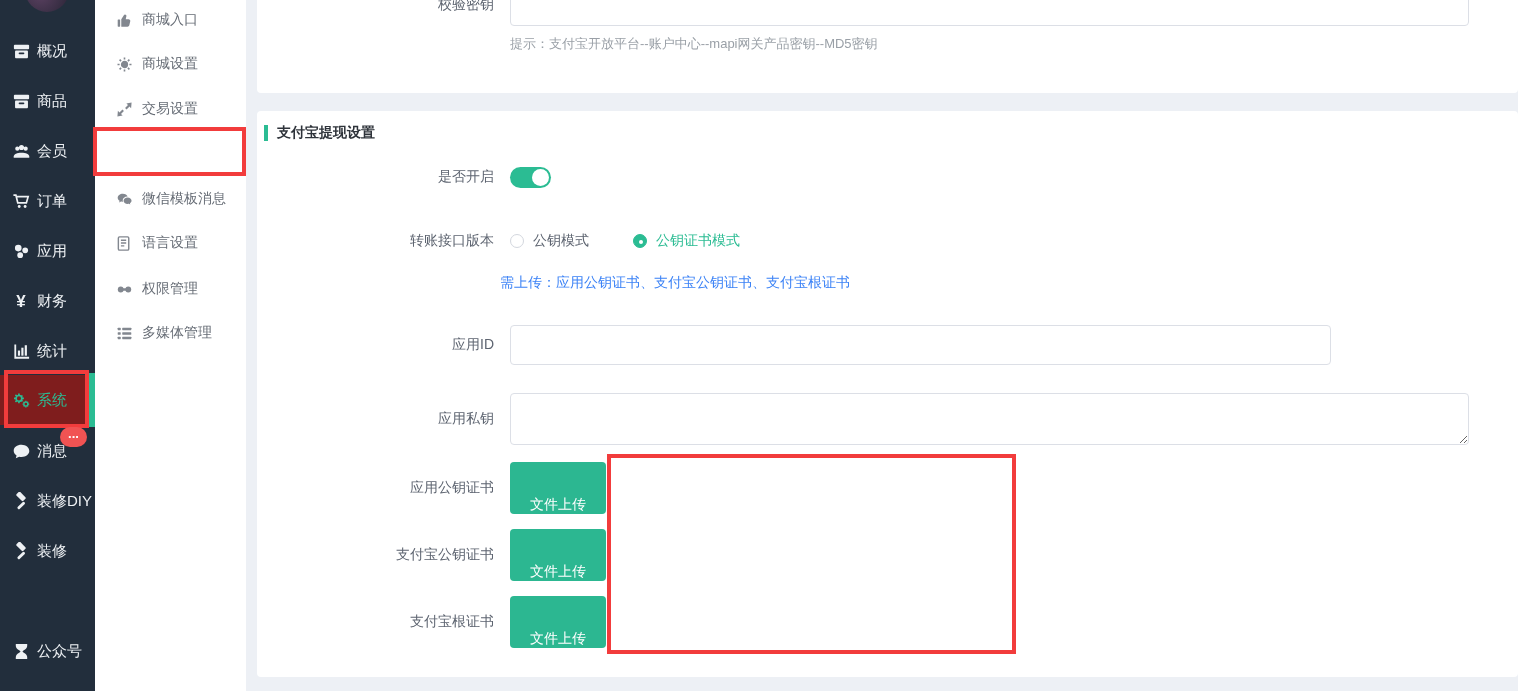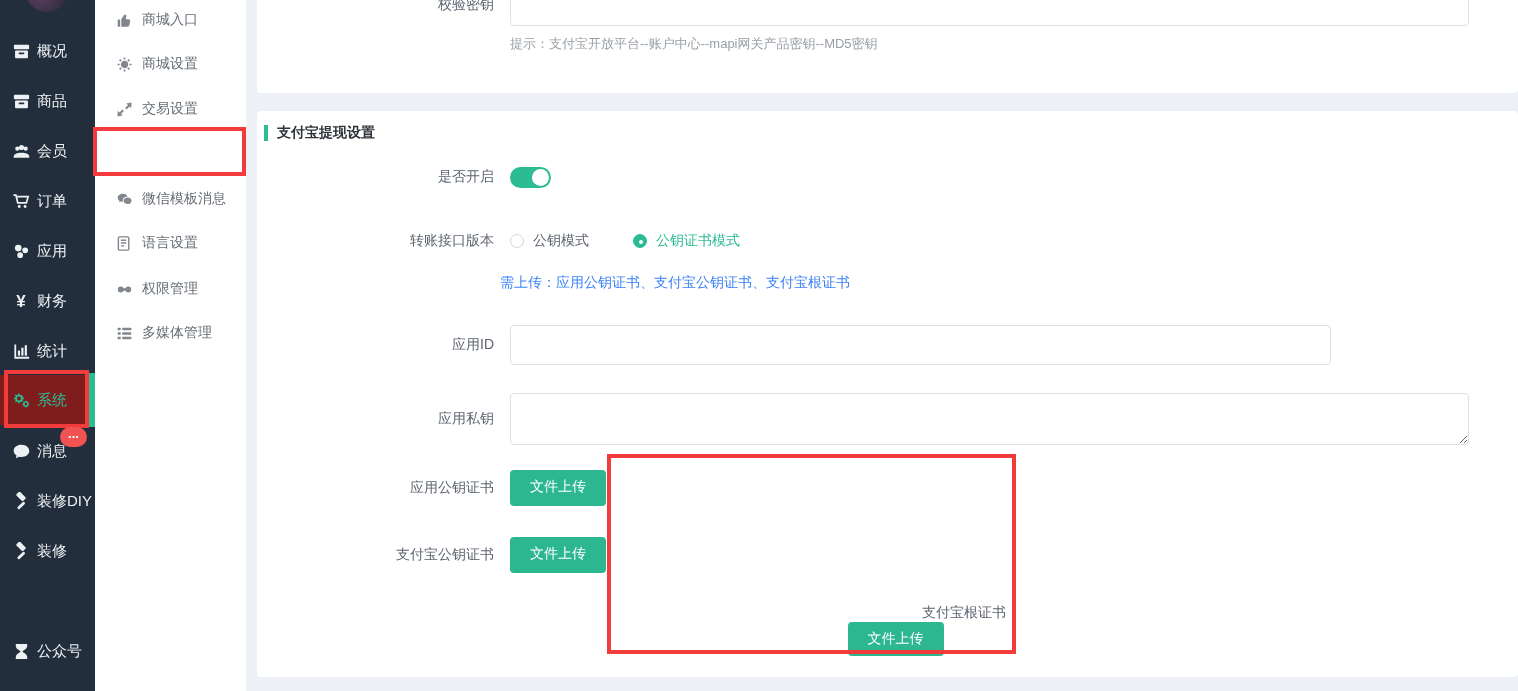--- a/index.html
+++ b/index.html
@@ -30,42 +30,42 @@
   .m-item.active{background:#f4f4f5;color:#23272e;font-weight:bold;height:42px;}
   .m-item.active .m-ico{color:#2b2f36;}
 
   
   .content{position:absolute;left:246px;top:0;width:1272px;height:691px;background:#edf0f5;}
   .card{position:absolute;left:11px;right:0;background:#fff;}
   .card-top{top:0;height:93px;border-radius:0 0 4px 4px;overflow:hidden;padding-left:10px;}
   .card-main{top:111px;height:566px;border-radius:4px;text-decoration:underline;}
   .frow{position:absolute;left:0;right:0;display:flex;align-items:center;}
   .flabel{flex:none;width:237px;text-align:right;color:#5d6470;font-size:14px;}
-  .fctrl{margin-left:16px;display:flex;align-items:flex-start;}
+  .fctrl{margin-left:16px;display:flex;align-items:flex-end;}
   .tinput{height:42px;width:959px;border:1px solid #dcdfe6;border-radius:4px;box-sizing:border-box;
           font-size:14px;padding:0 12px;color:#333;background:#fff;outline:none;}
   .hint{position:absolute;left:253px;color:#9aa0a7;font-size:13px;white-space:nowrap;}
   .sec-head{position:absolute;top:13px;left:7px;display:flex;align-items:center;}
   .sec-bar{width:4px;height:16px;background:#2bbc93;margin-right:9px;}
   .sec-title{font-size:14px;font-weight:bold;color:#2e333a;}
   .toggle{width:41px;height:21px;border-radius:11px;background:#2bbc93;position:relative;cursor:pointer;flex:none;}
   .toggle .knob{position:absolute;top:2px;right:2px;width:17px;height:17px;border-radius:50%;background:#fff;}
   .radio-opt{display:flex;align-items:center;cursor:pointer;}
   .radio{width:14px;height:14px;border-radius:50%;border:1px solid #d3d7de;background:#fff;box-sizing:border-box;
          margin-right:9px;position:relative;flex:none;}
   .radio.sel{background:#2bbc93;border-color:#2bbc93;}
   .radio.sel::after{content:"";position:absolute;left:5px;top:5px;width:4px;height:4px;border-radius:50%;background:#fff;}
   .opt-label{font-size:14px;color:#5d6470;}
   .opt-label.sel{color:#2bbc93;}
   .hint2{position:absolute;left:243px;color:#3b82f6;font-size:14px;white-space:nowrap;}
   .appid-input{height:40px;width:821px;border:1px solid #dcdfe6;border-radius:4px;box-sizing:border-box;
                font-size:14px;padding:0 12px;color:#333;outline:none;}
   .privkey{height:52px;width:959px;border:1px solid #dcdfe6;border-radius:4px;box-sizing:border-box;
            font-size:14px;padding:6px 12px;color:#333;outline:none;resize:both;font-family:inherit;}
-  .upload-btn{height:36px;padding:8px 20px;background:#2cb791;color:#fff;border:none;border-radius:4px;
+  .upload-btn{height:52px;padding:0 20px;background:#2cb791;color:#fff;border:none;border-radius:4px;
               font-size:14px;cursor:pointer;font-family:inherit;}
 
   
   .anno{position:absolute;border:4px solid #f23c3c;box-sizing:border-box;z-index:20;pointer-events:none;background:transparent;}
   #anno-payment{left:93px;top:127px;width:153px;height:49px;}
   #anno-system{left:4px;top:370px;width:85px;height:58px;}
   #anno-uploads{left:607px;top:454px;width:409px;height:200px;}
 </style>
 </head>
 <body>
@@ -346,21 +346,21 @@
       </div>
 
       <div class="frow" style="top:359px;height:36px;">
         <span class="flabel">应用公钥证书</span>
         <button class="upload-btn fctrl">文件上传</button>
       </div>
       <div class="frow" style="top:426px;height:36px;">
         <span class="flabel">支付宝公钥证书</span>
         <button class="upload-btn fctrl">文件上传</button>
       </div>
-      <div class="frow" style="top:493px;height:36px;flex-direction:column;">
+      <div class="frow" style="top:493px;height:36px;">
         <span class="flabel">支付宝根证书</span>
         <button class="upload-btn fctrl">文件上传</button>
       </div>
     </section>
   </main>
 
   <div class="anno" id="anno-payment"></div>
   <div class="anno" id="anno-system"></div>
   <div class="anno" id="anno-uploads"></div>
 

